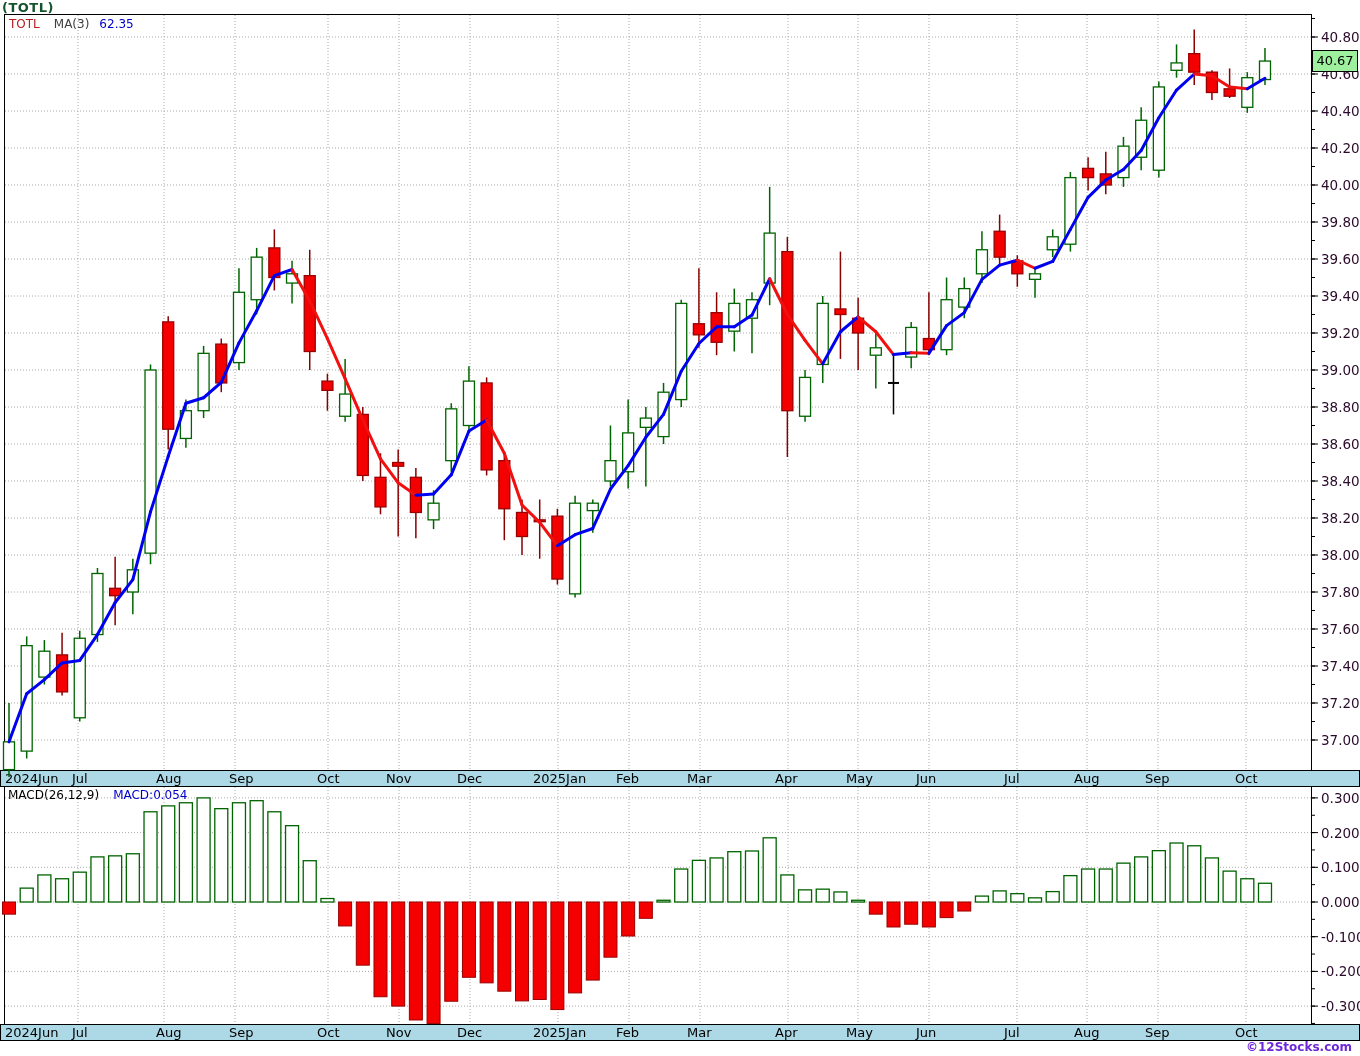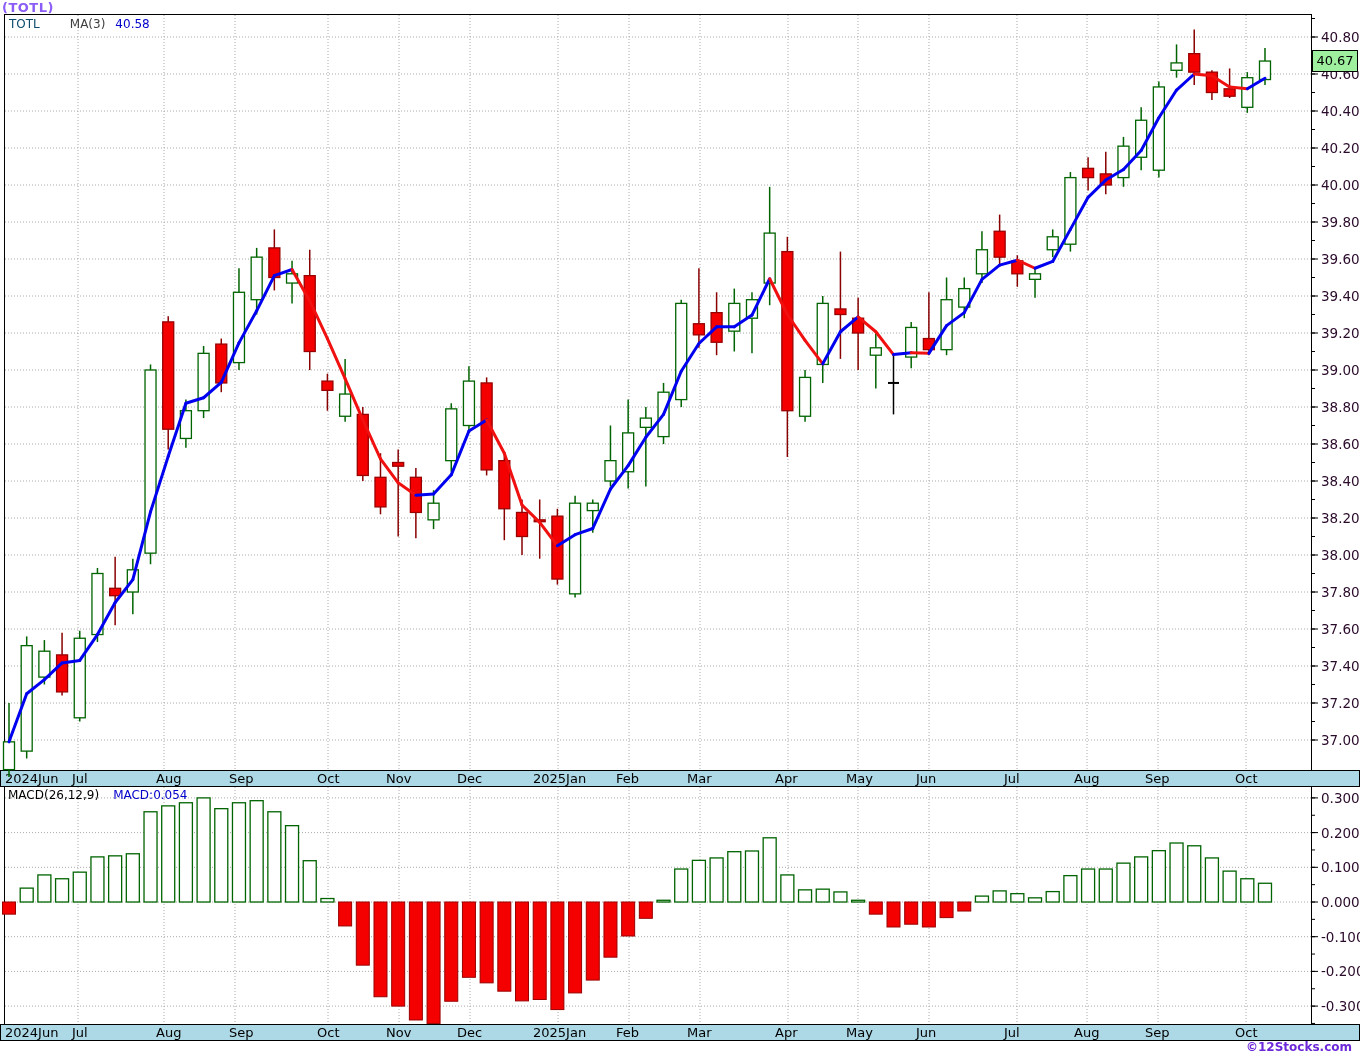--- a/index.html
+++ b/index.html
@@ -1,22 +1,22 @@
 <!DOCTYPE html>
 <html><head>
 <meta charset="utf-8">
 <style>
   html,body{margin:0;padding:0;background:#fff;}
   #page{position:relative;width:1360px;height:1056px;background:#fff;overflow:hidden;
         font-family:"DejaVu Sans","Liberation Sans",sans-serif;}
   #chart-svg{position:absolute;left:0;top:0;}
   .overlay{position:absolute;white-space:nowrap;}
-  #title{left:2px;top:0px;font-size:13px;font-weight:bold;color:#8b5cf6;letter-spacing:0.5px;}
+  #title{left:2px;top:0px;font-size:13px;font-weight:bold;color:#14532d;letter-spacing:0.5px;}
   #price-legend{left:9px;top:17px;font-size:12px;}
-  #price-legend .sym{color:#0c4a6e;margin-right:30px;}
+  #price-legend .sym{color:#b91c1c;margin-right:14px;}
   #price-legend .ma{color:#404040;margin-right:10px;}
   #price-legend .maval{color:#0000cc;}
   #macd-legend{left:8px;top:788px;font-size:12px;text-align:center;}
   #macd-legend .lbl{color:#000;margin-right:14px;}
   #macd-legend .val{color:#0000cc;}
   #price-tag{left:1312px;top:50px;width:44px;height:20px;background:#9ef09e;
              border:1px solid #000;font-size:13px;color:#000;text-align:center;
              line-height:20px;}
   #copyright{right:8px;top:1040px;font-size:12px;font-weight:600;color:#6d28d9;}
 </style>
@@ -515,21 +515,21 @@
       <line x1="1176.5400000000002" y1="90.03333333333373" x2="1194.23" y2="73.9999999999992" stroke="#0000f0" stroke-width="3" stroke-linecap="round"></line>
       <line x1="1194.23" y1="73.9999999999992" x2="1211.92" y2="75.85000000000016" stroke="#f01010" stroke-width="3" stroke-linecap="round"></line>
       <line x1="1211.92" y1="75.85000000000016" x2="1229.6100000000001" y2="86.94999999999926" stroke="#f01010" stroke-width="3" stroke-linecap="round"></line>
       <line x1="1229.6100000000001" y1="86.94999999999926" x2="1247.3000000000002" y2="88.80000000000021" stroke="#f01010" stroke-width="3" stroke-linecap="round"></line>
       <line x1="1247.3000000000002" y1="88.80000000000021" x2="1264.99" y2="78.3166666666659" stroke="#0000f0" stroke-width="3" stroke-linecap="round"></line>
     </svg>
 
   <div id="title" class="overlay">(TOTL)</div>
 
   <div id="price-legend" class="overlay">
-    <span class="sym">TOTL</span><span class="ma">MA(3)</span><span class="maval">40.58</span>
+    <span class="sym">TOTL</span><span class="ma">MA(3)</span><span class="maval">62.35</span>
   </div>
 
   <div id="macd-legend" class="overlay">
     <span class="lbl">MACD(26,12,9)</span><span class="val">MACD:0.054</span>
   </div>
 
   <div id="price-tag" class="overlay" style="top: 50.05px; background: rgb(158, 240, 158);">40.67</div>
 
   <div id="copyright" class="overlay">©12Stocks.com</div>
 </div>

